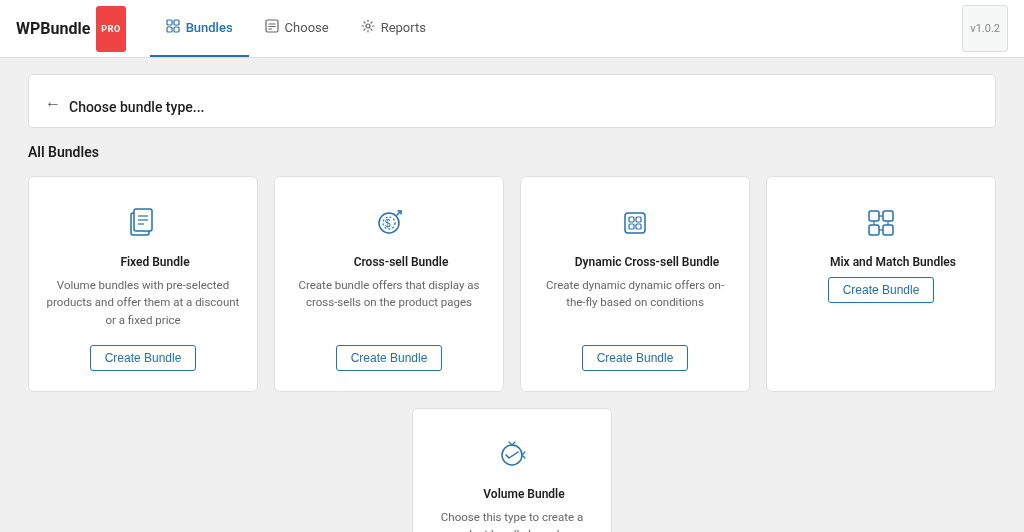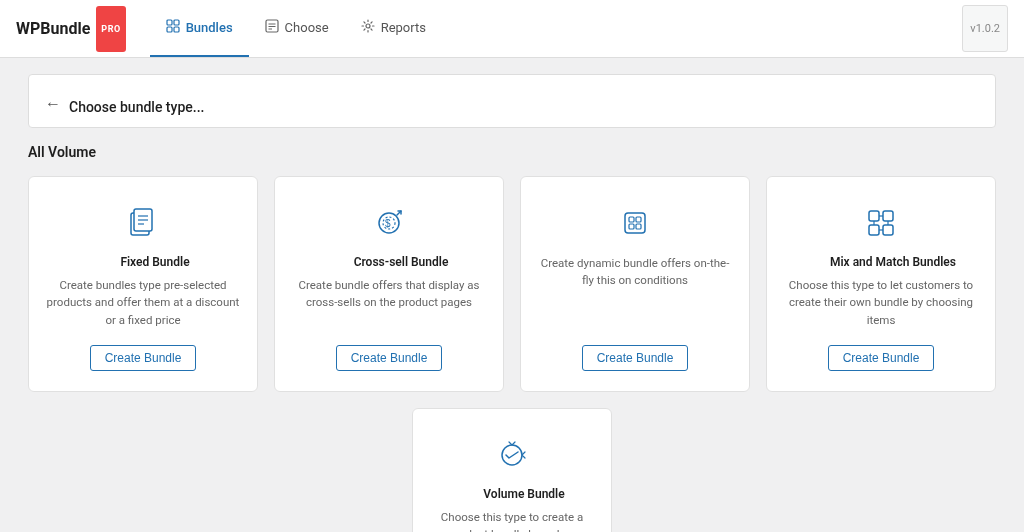--- a/index.html
+++ b/index.html
@@ -243,36 +243,36 @@
       <div class="version-badge">v1.0.2</div>
     </div>
 
     <div class="main-content">
 
       <div class="back-nav">
         <span class="back-arrow">←</span>
         <span class="back-title">Choose bundle type...</span>
       </div>
 
-      <div class="section-title">All Volume</div>
+      <div class="section-title">All Bundles</div>
 
       <div class="cards-row">
 
         <div class="bundle-card">
           <div class="card-icon">
             <svg viewBox="0 0 40 40" fill="none" xmlns="http://www.w3.org/2000/svg">
               <rect x="8" y="10" width="18" height="22" rx="2" stroke="#2271b1" stroke-width="1.5"></rect>
               <rect x="11" y="6" width="18" height="22" rx="2" fill="white" stroke="#2271b1" stroke-width="1.5"></rect>
               <line x1="15" y1="13" x2="25" y2="13" stroke="#2271b1" stroke-width="1.2"></line>
               <line x1="15" y1="17" x2="25" y2="17" stroke="#2271b1" stroke-width="1.2"></line>
               <line x1="15" y1="21" x2="21" y2="21" stroke="#2271b1" stroke-width="1.2"></line>
             </svg>
           </div>
           <div class="card-title">Fixed Bundle</div>
-          <div class="card-desc">Create bundles type pre-selected products and offer them at a discount or a fixed price</div>
+          <div class="card-desc">Volume bundles with pre-selected products and offer them at a discount or a fixed price</div>
           <button class="create-btn">Create Bundle</button>
         </div>
 
         <div class="bundle-card">
           <div class="card-icon">
             <svg viewBox="0 0 40 40" fill="none" xmlns="http://www.w3.org/2000/svg">
               <circle cx="20" cy="20" r="10" stroke="#2271b1" stroke-width="1.5"></circle>
               <circle cx="20" cy="20" r="6" stroke="#2271b1" stroke-width="1.2" stroke-dasharray="2 2"></circle>
               <text x="16" y="24" font-size="10" fill="#2271b1" font-family="sans-serif">$</text>
               <path d="M28 12 L32 8" stroke="#2271b1" stroke-width="1.5" stroke-linecap="round"></path>
@@ -287,39 +287,39 @@
         <div class="bundle-card">
           <div class="card-icon">
             <svg viewBox="0 0 40 40" fill="none" xmlns="http://www.w3.org/2000/svg">
               <rect x="10" y="10" width="20" height="20" rx="3" stroke="#2271b1" stroke-width="1.5"></rect>
               <rect x="14" y="14" width="5" height="5" rx="1" stroke="#2271b1" stroke-width="1.2"></rect>
               <rect x="21" y="14" width="5" height="5" rx="1" stroke="#2271b1" stroke-width="1.2"></rect>
               <rect x="14" y="21" width="5" height="5" rx="1" stroke="#2271b1" stroke-width="1.2"></rect>
               <rect x="21" y="21" width="5" height="5" rx="1" stroke="#2271b1" stroke-width="1.2"></rect>
             </svg>
           </div>
-          <div class="card-desc">Create dynamic bundle offers on-the-fly this on conditions</div>
+          <div class="card-title">Dynamic Cross-sell Bundle</div>
+          <div class="card-desc">Create dynamic dynamic offers on-the-fly based on conditions</div>
           <button class="create-btn">Create Bundle</button>
         </div>
 
         <div class="bundle-card">
           <div class="card-icon">
             <svg viewBox="0 0 40 40" fill="none" xmlns="http://www.w3.org/2000/svg">
               <rect x="8" y="8" width="10" height="10" rx="2" stroke="#2271b1" stroke-width="1.5"></rect>
               <rect x="22" y="8" width="10" height="10" rx="2" stroke="#2271b1" stroke-width="1.5"></rect>
               <rect x="8" y="22" width="10" height="10" rx="2" stroke="#2271b1" stroke-width="1.5"></rect>
               <rect x="22" y="22" width="10" height="10" rx="2" stroke="#2271b1" stroke-width="1.5"></rect>
               <line x1="18" y1="13" x2="22" y2="13" stroke="#2271b1" stroke-width="1.2"></line>
               <line x1="13" y1="18" x2="13" y2="22" stroke="#2271b1" stroke-width="1.2"></line>
               <line x1="18" y1="27" x2="22" y2="27" stroke="#2271b1" stroke-width="1.2"></line>
               <line x1="27" y1="18" x2="27" y2="22" stroke="#2271b1" stroke-width="1.2"></line>
             </svg>
           </div>
           <div class="card-title">Mix and Match Bundles</div>
-          <div class="card-desc">Choose this type to let customers to create their own bundle by choosing items</div>
           <button class="create-btn">Create Bundle</button>
         </div>
 
       </div>
 
       <div class="cards-row-center">
         <div class="bundle-card center-card">
           <div class="card-icon">
             <svg viewBox="0 0 40 40" fill="none" xmlns="http://www.w3.org/2000/svg">
               <circle cx="20" cy="20" r="10" stroke="#2271b1" stroke-width="1.5"></circle>

